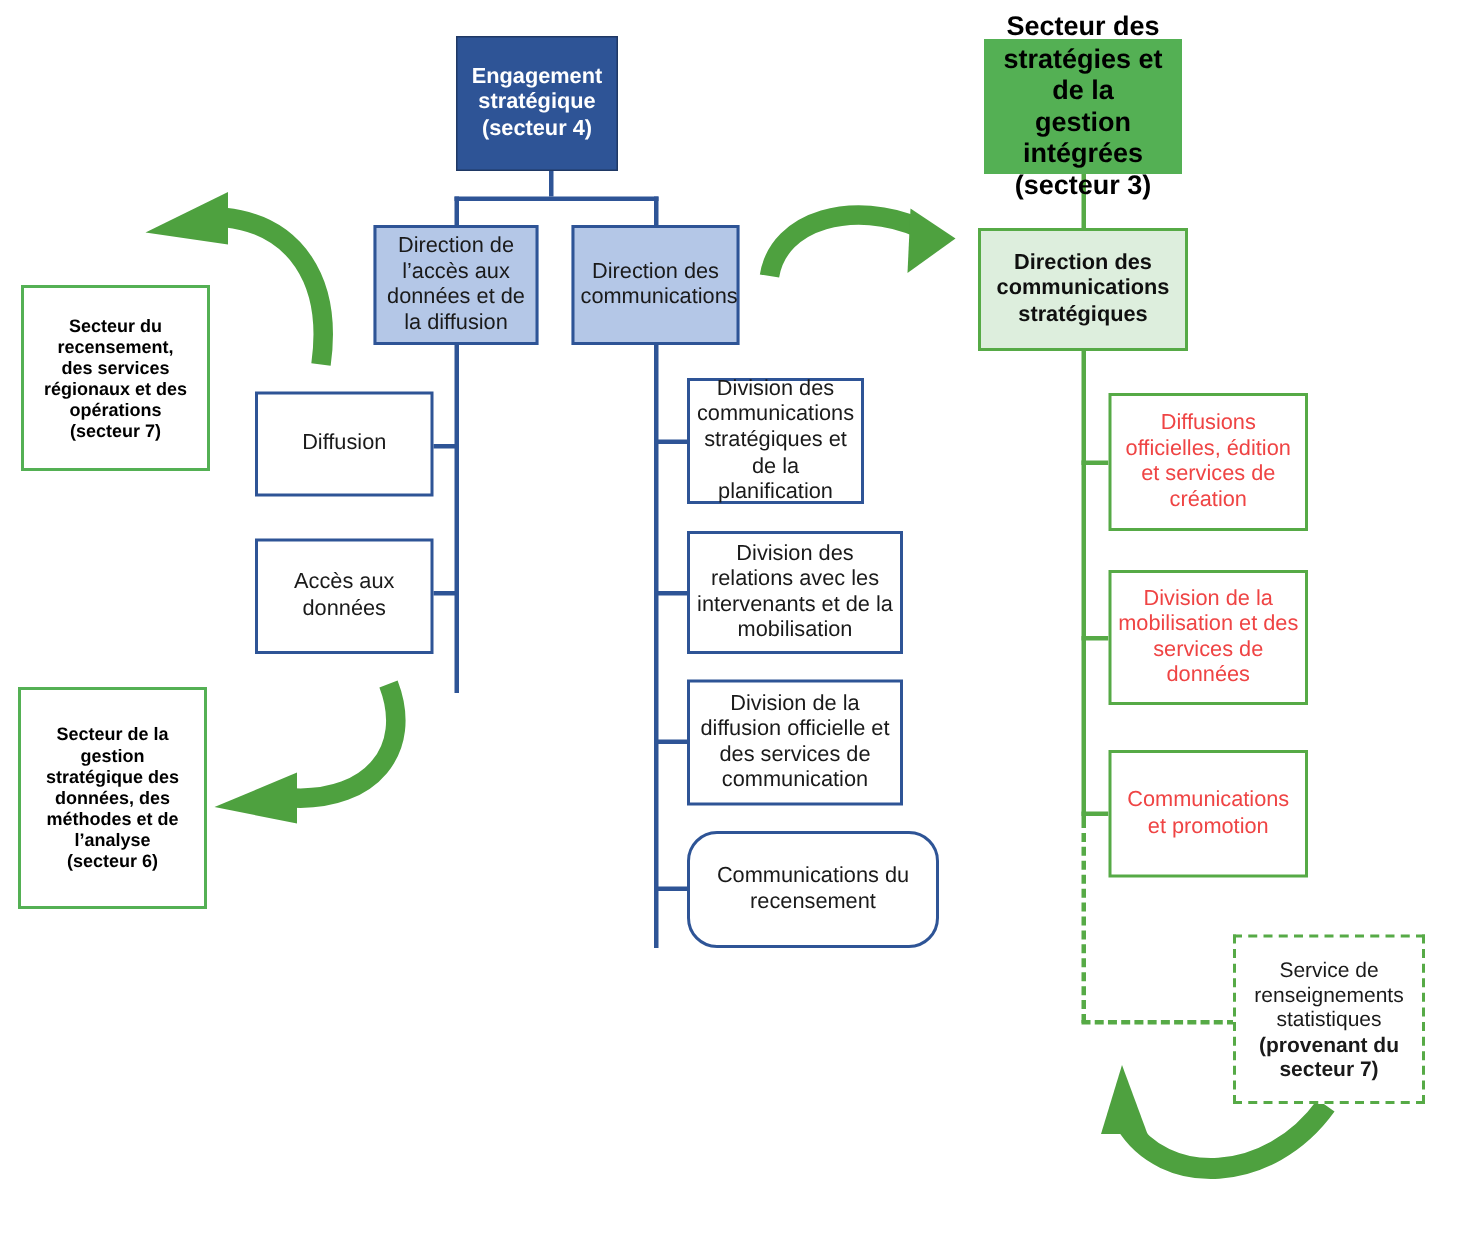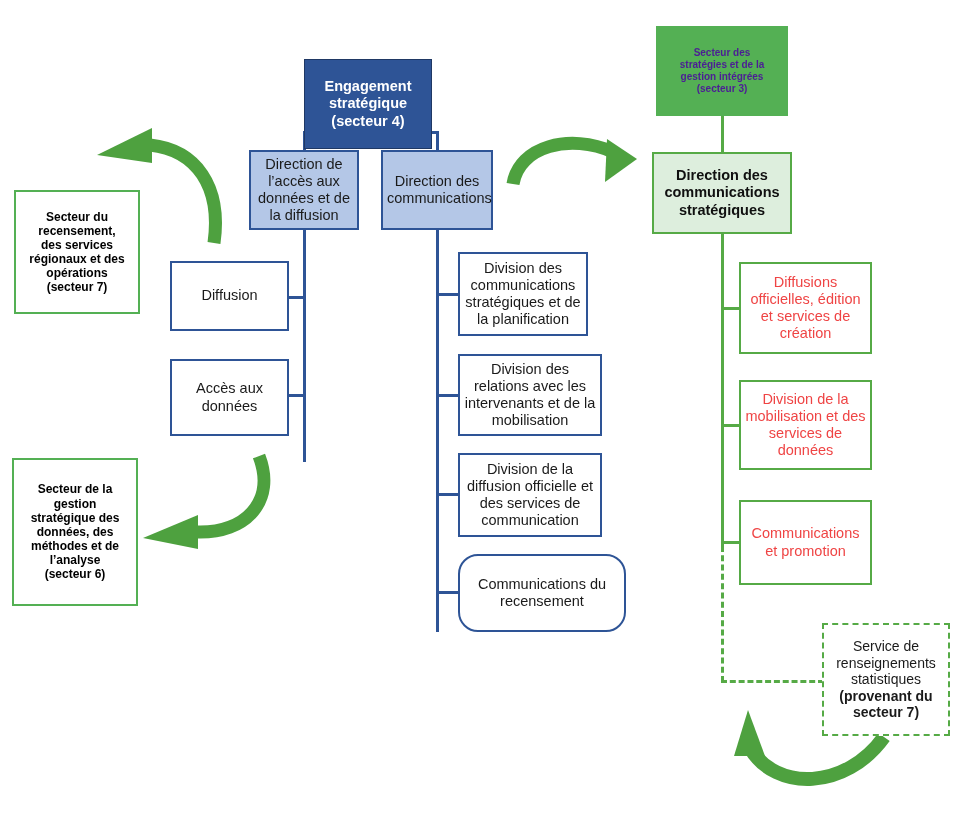--- a/index.html
+++ b/index.html
@@ -47,23 +47,23 @@
   .blue-leaf {
     background: #ffffff;
     border: 2px solid #2e5496;
     color: #1a1a1a;
     font-size: 14.5px;
   }
   
   .green-head {
     background: #54b054;
     border: 1px solid #54b054;
-    color: #4c1d95;
-    font-weight: bold;
-    font-size: 10px;
+    color: #000000;
+    font-weight: bold;
+    font-size: 18px;
   }
   
   .green-dir {
     background: #ddeedd;
     border: 2px solid #56aa46;
     color: #101010;
     font-weight: bold;
     font-size: 14.5px;
   }
   
@@ -167,21 +167,21 @@
       <path d="M 513,184 C 519,146 570,133 613,152" fill="none" stroke="#4ea13f" stroke-width="13" stroke-linecap="butt"></path>
       <path d="M 607,139 L 637,159 L 605,182 Z" fill="#4ea13f"></path>
     </g>
 
     <g>
       <path d="M 884,737 C 846,790 776,792 750,748" fill="none" stroke="#4ea13f" stroke-width="14" stroke-linecap="butt"></path>
       <path d="M 734,756 L 765,756 L 748,710 Z" fill="#4ea13f"></path>
     </g>
   </svg>
 
-  <div class="box blue-head" style="left:304px; top:24px; width:128px; height:90px;margin-top:35px;">
+  <div class="box blue-head" style="left:304px; top:24px; width:108px; height:90px;">
     <span>
       <span>Engagement</span>
       <span>stratégique</span>
       <span>(secteur 4)</span>
     </span>
   </div>
 
   <div class="box blue-dir" style="left:249px; top:150px; width:110px; height:80px;">
     <span>Direction de l’accès aux données et de la diffusion</span>
   </div>
@@ -191,21 +191,21 @@
   </div>
 
   <div class="box blue-leaf" style="left:170px; top:359px; width:119px; height:77px;">
     <span>Accès aux données</span>
   </div>
 
   <div class="box blue-leaf" style="left:170px; top:261px; width:119px; height:70px;">
     <span>Diffusion</span>
   </div>
 
-  <div class="box blue-leaf" style="left:458px; top:252px; width:130px; height:84px;">
+  <div class="box blue-leaf" style="left:458px; top:252px; width:118px; height:84px;">
     <span>Division des communications stratégiques et de la planification</span>
   </div>
 
   <div class="box blue-leaf" style="left:458px; top:354px; width:144px; height:82px;">
     <span>Division des relations avec les intervenants et de la mobilisation</span>
   </div>
 
   <div class="box blue-leaf" style="left:458px; top:453px; width:144px; height:84px;">
     <span>Division de la diffusion officielle et des services de communication</span>
   </div>

